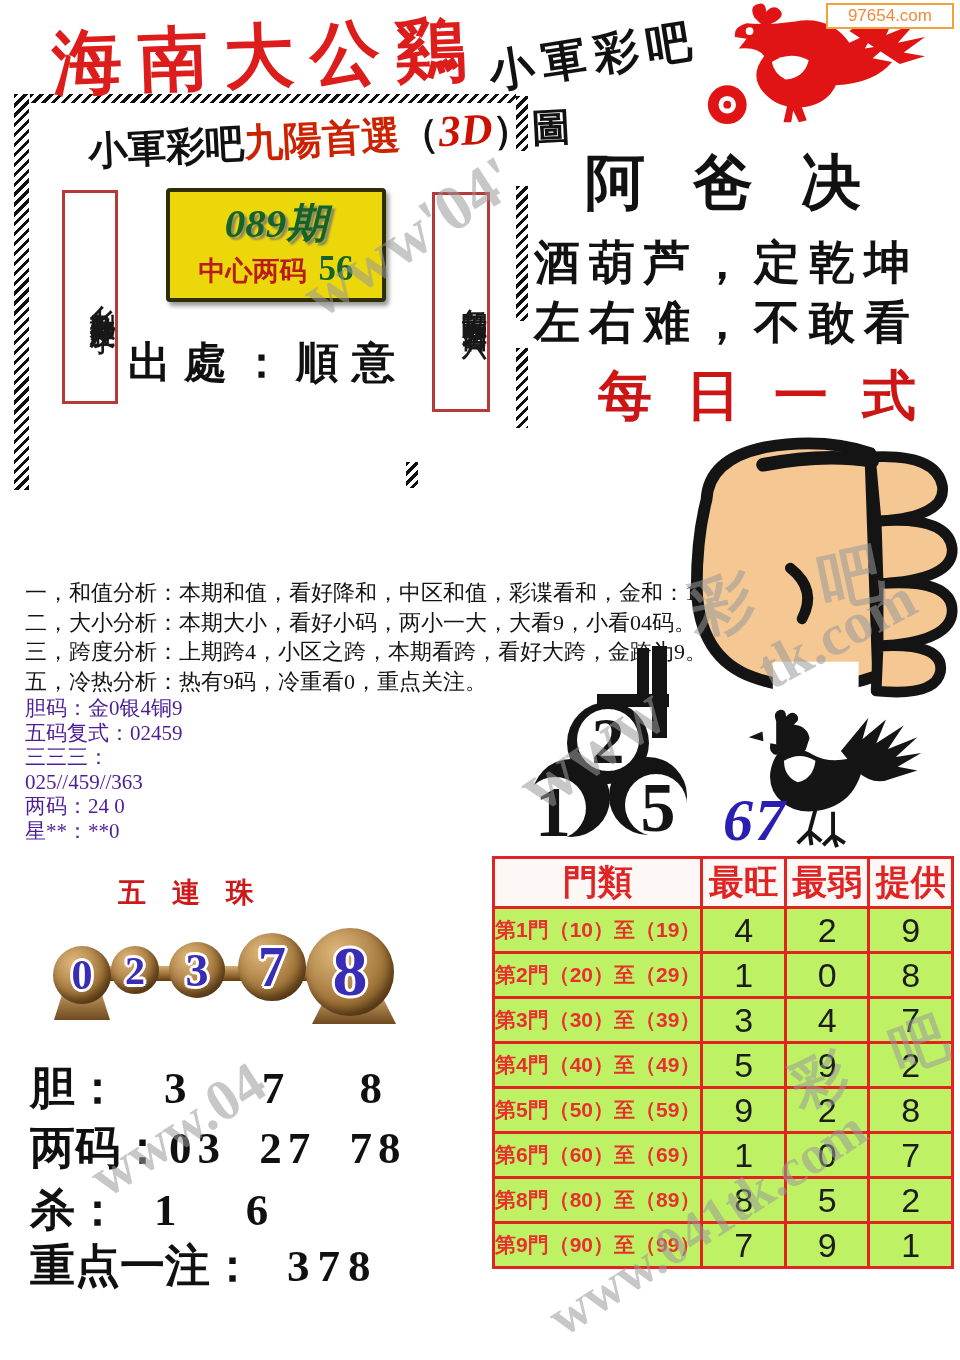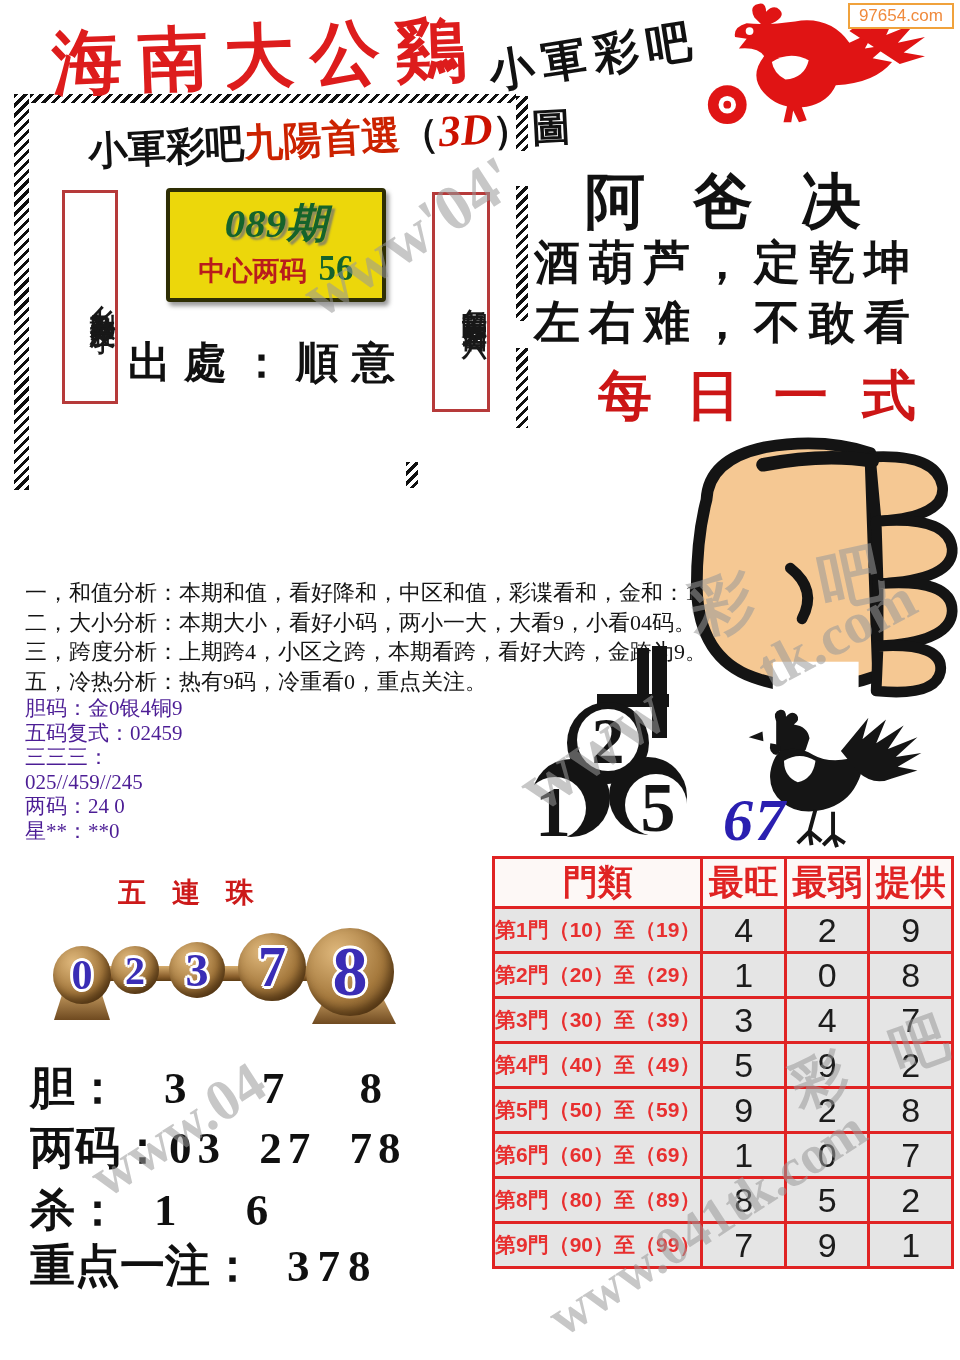--- a/index.html
+++ b/index.html
@@ -1,21 +1,21 @@
 <!DOCTYPE html>
 <html><head>
 <meta charset="utf-8">
 <style>
   html,body{margin:0;padding:0;background:#e8e8e8;}
   .page{position:relative;width:960px;height:1360px;background:#ffffff;overflow:hidden;
         font-family:"Liberation Serif",serif;margin:0 auto;}
 
   
   .badge{position:absolute;right:6px;top:3px;border:2px solid #f0a23c;color:#f08a3c;
-         font-family:"Liberation Sans",sans-serif;font-size:17px;padding:1px 9px;background:#fff;z-index:6;}
+         font-family:"Liberation Sans",sans-serif;font-size:17px;padding:1px 20px;background:#fff;z-index:6;}
   .main-title{position:absolute;left:52px;top:10px;font-size:70px;font-weight:bold;color:#dd1c1c;
               letter-spacing:16px;transform:rotate(-2deg);white-space:nowrap;z-index:2;}
   .brand{position:absolute;left:488px;top:26px;font-size:45px;font-weight:bold;color:#111;
          letter-spacing:8px;transform:rotate(-9deg);white-space:nowrap;z-index:2;}
   .papercut{position:absolute;left:702px;top:2px;width:256px;height:126px;z-index:1;}
 
   
   .hatch{position:absolute;background:repeating-linear-gradient(135deg,#101010 0 3px,#ffffff 3px 7px);}
   .h-top{left:30px;top:94px;width:486px;height:9px;}
   .h-left{left:14px;top:94px;width:15px;height:396px;}
@@ -41,21 +41,21 @@
   .issue-no{font-size:41px;font-weight:bold;color:#15632b;font-style:italic;
             text-shadow:3px 3px 2px rgba(120,120,110,.8);line-height:1.1;}
   .issue-center{line-height:1.1;margin-top:4px;white-space:nowrap;}
   .issue-center .lbl{font-size:27px;font-weight:bold;color:#b91c1c;}
   .issue-center .val{font-size:35px;font-weight:bold;color:#15632b;margin-left:8px;}
 
   .source{position:absolute;left:128px;top:334px;font-size:43px;font-weight:bold;color:#101010;
           letter-spacing:13px;white-space:nowrap;z-index:2;}
 
   
-  .rp-title{position:absolute;left:585px;top:162px;font-size:60px;font-weight:bold;color:#111;
+  .rp-title{position:absolute;left:585px;top:143px;font-size:60px;font-weight:bold;color:#111;
             letter-spacing:48px;white-space:nowrap;}
   .rp-line1{position:absolute;left:534px;top:232px;font-size:46px;font-weight:bold;color:#111;
             letter-spacing:9px;white-space:nowrap;}
   .rp-line2{position:absolute;left:534px;top:292px;font-size:46px;font-weight:bold;color:#111;
             letter-spacing:9px;white-space:nowrap;}
   .rp-daily{position:absolute;left:598px;top:360px;font-size:54px;font-weight:bold;color:#cc1616;
             letter-spacing:34px;white-space:nowrap;}
 
   
   .fist{position:absolute;left:648px;top:430px;width:312px;height:286px;z-index:2;}
@@ -98,21 +98,21 @@
   .ball4{left:278px;top:0px;width:88px;height:88px;}  .ball4 .bd{font-size:70px;}
 
   
   .pick{position:absolute;left:30px;font-size:45px;font-weight:bold;color:#101010;white-space:nowrap;}
   .p0{top:1058px;} .p0 .pick-value{letter-spacing:32px;margin-left:44px;}
   .p1{top:1118px;} .p1 .pick-value{letter-spacing:6px;word-spacing:16px;margin-left:4px;}
   .p2{top:1180px;} .p2 .pick-value{word-spacing:58px;margin-left:34px;}
   .p3{top:1236px;} .p3 .pick-value{letter-spacing:8px;margin-left:32px;}
 
   
-  .gate{position:absolute;left:492px;top:856px;width:462px;border-collapse:collapse;background:#e5e5e5;z-index:2;}
+  .gate{position:absolute;left:492px;top:856px;width:462px;border-collapse:collapse;background:#bef264;z-index:2;}
   .gate th,.gate td{border:3px solid #e02323;padding:0;text-align:center;}
   .gate th{height:46px;font-size:35px;font-weight:bold;color:#e02323;
            font-family:"Liberation Sans",sans-serif;background:#fdf8f6;}
   .gate th.gcol{width:188px;} .gate th.ncol{width:88px;}
   .gate td{height:42px;}
   .gate td.gate-label{font-size:21px;font-weight:bold;color:#e83030;
            font-family:"Liberation Sans",sans-serif;white-space:nowrap;}
   .gate td.gate-num{font-size:34px;color:#1c1c1c;font-family:"Liberation Sans",sans-serif;}
 
   
@@ -231,21 +231,21 @@
   <div class="review-lines">
       <div class="rline">一，和值分析：本期和值，看好降和，中区和值，彩谍看和，金和：13。</div>
       <div class="rline">二，大小分析：本期大小，看好小码，两小一大，大看9，小看04码。</div>
       <div class="rline">三，跨度分析：上期跨4，小区之跨，本期看跨，看好大跨，金跨为9。</div>
       <div class="rline">五，冷热分析：热有9码，冷重看0，重点关注。</div>
     </div>
   <div class="codes-lines">
       <div class="cline">胆码：金0银4铜9</div>
       <div class="cline">五码复式：02459</div>
       <div class="cline">三三三：</div>
-      <div class="cline">025//459//245</div>
+      <div class="cline">025//459//363</div>
       <div class="cline">两码：24 0</div>
       <div class="cline">星**：**0</div>
     </div>
 
   <div class="pearls-title">五連珠</div>
   <div class="pearls">
     <div class="rod"></div>
     <div class="stand stand-l"></div>
     <div class="stand stand-r"></div>
     <div>

